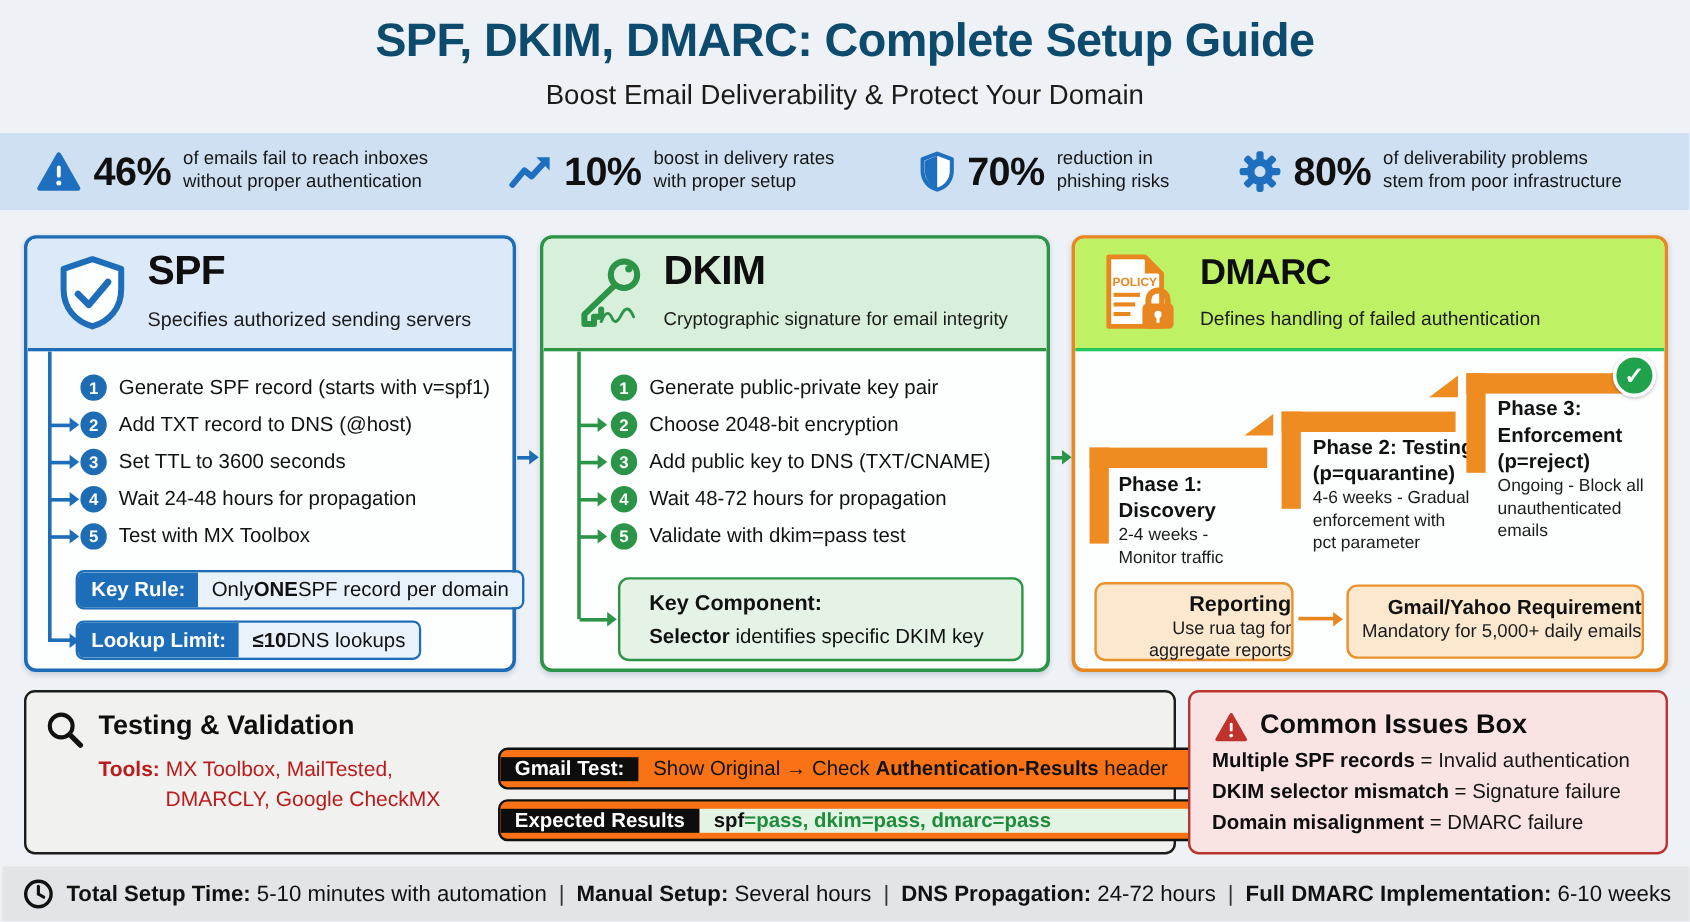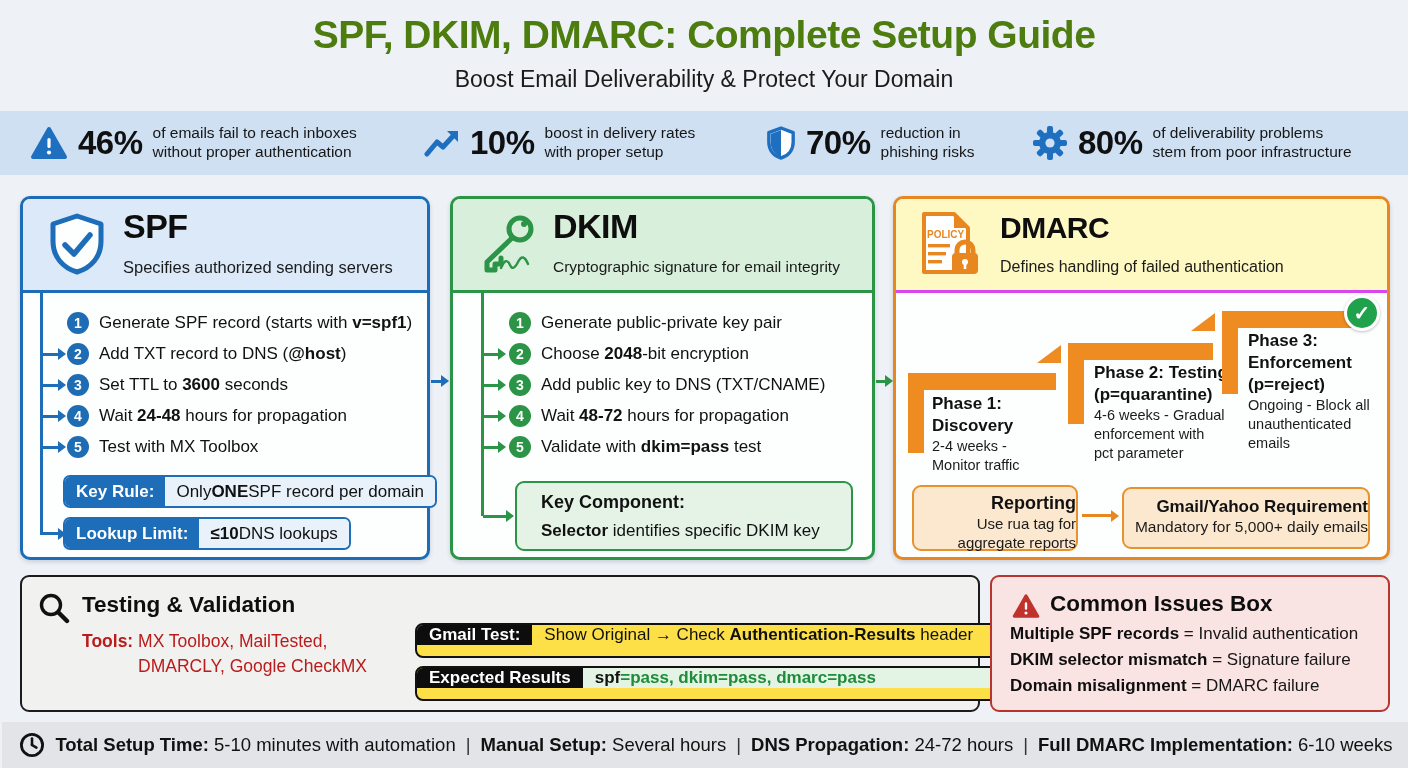--- a/index.html
+++ b/index.html
@@ -1,21 +1,21 @@
 <!DOCTYPE html>
 <html><head>
 <meta charset="utf-8">
 <style>
   * { margin:0; padding:0; box-sizing:border-box; }
   body { font-family:"Liberation Sans", sans-serif; background:#eef1f6; }
   .canvas { position:relative; width:1408px; height:768px; overflow:hidden; background:#eef1f6; color:#141414; }
 
   
   .page-title { position:absolute; top:13px; left:0; width:100%; text-align:center;
-    font-size:39px; font-weight:800; letter-spacing:-0.5px; color:#4d7c0f; }
+    font-size:39px; font-weight:800; letter-spacing:-0.5px; color:#0c4a6e; }
   .page-subtitle { position:absolute; top:66px; left:0; width:100%; text-align:center;
     font-size:23px; font-weight:400; color:#1b1b1b; }
 
   
   .stats-band { position:absolute; top:111px; left:0; width:1408px; height:64px; background:#cfe0f3; }
   .stat { position:absolute; top:0; height:64px; display:flex; align-items:center; gap:10px; }
   .stat-value { font-size:33px; font-weight:800; color:#101010; letter-spacing:-0.5px; }
   .stat-lines { font-size:15.5px; line-height:1.22; color:#161616; }
   .stat-lines span { display:block; }
 
@@ -25,32 +25,32 @@
   .col-head { position:absolute; top:0; left:0; right:0; height:94px; border-radius:7px 7px 0 0; }
   .col-title { position:absolute; left:100px; top:8px; font-size:34px; font-weight:800; color:#0e0e0e; letter-spacing:-0.5px; }
   .col-sub { position:absolute; left:100px; top:59px; font-size:16.5px; color:#1b1b1b; white-space:nowrap; }
 
   .spf  { left:20px;  width:410px; border:3px solid #1c6cb8; }
   .spf .col-head  { background:#dbe9f8; border-bottom:3px solid #1c6cb8; }
   .dkim { left:450px; width:425px; border:3px solid #2b9447; }
   .dkim .col-head { background:#d8efdb; border-bottom:3px solid #2b9447; }
   .dkim .col-sub { font-size:15.5px; }
   .dmarc { left:893px; width:497px; border:3px solid #e8871f; }
-  .dmarc .col-head { background:#fef9c3; border-bottom:3px solid #d946ef; }
+  .dmarc .col-head { background:#bef264; border-bottom:3px solid #22c55e; }
   .dmarc .col-title { left:104px; font-size:30px; top:12px; }
   .dmarc .col-sub { left:104px; font-size:16px; }
 
   
   .step { position:absolute; display:flex; align-items:center; gap:10px; height:26px; white-space:nowrap; }
   .circ { width:22px; height:22px; border-radius:50%; color:#fff; font-size:14px; font-weight:700;
     display:flex; align-items:center; justify-content:center; flex:0 0 22px; }
   .circ.blue-bg  { background:#1e6cb4; }
   .circ.green-bg { background:#2b9447; }
   .stext { font-size:17px; color:#111; }
-  .stext b { font-weight:700; }
+  .stext b { font-weight:400; }
 
   
   .vline { position:absolute; width:3px; }
   .vline.blue  { background:#1d6db8; }
   .vline.green { background:#2b9447; }
   .harrow { position:absolute; height:3px; }
   .harrow::after { content:""; position:absolute; right:-7px; top:-4.5px;
     border-top:6px solid transparent; border-bottom:6px solid transparent; }
   .harrow.blue   { background:#1d6db8; } .harrow.blue::after   { border-left:8px solid #1d6db8; }
   .harrow.green  { background:#2b9447; } .harrow.green::after  { border-left:8px solid #2b9447; }
@@ -85,22 +85,22 @@
   .obox .ot { font-weight:700; font-size:18px; color:#111; display:block; }
   .obox .ol { font-size:15px; line-height:19px; color:#1b1b1b; display:block; }
 
   
   .test-box { position:absolute; left:20px; top:575px; width:960px; height:137px; background:#f1f1ef;
     border:2.5px solid #1c1c1c; border-radius:9px; }
   .box-title { position:absolute; font-size:22.5px; font-weight:800; color:#0e0e0e; white-space:nowrap; }
   .tools-line { position:absolute; font-size:17.5px; color:#b91c1c; white-space:nowrap; }
   .tools-line b { font-weight:700; }
 
-  .bpill { position:absolute; left:393px; width:654px; height:35px; display:flex; align-items:flex-start;
-    border:2px solid #111; border-radius:8px; overflow:hidden; background:#fde047; white-space:nowrap; }
+  .bpill { position:absolute; left:393px; width:654px; height:35px; display:flex; align-items:center;
+    border:2px solid #111; border-radius:8px; overflow:hidden; background:#f97316; white-space:nowrap; }
   .bpill-label { background:#0d0d0d; color:#fff; font-size:17px; font-weight:700; padding:0 12px;
     display:flex; align-items:center; }
   .bpill-value { font-size:17px; padding:0 12px; display:flex; align-items:center; color:#111; flex:1; }
   .bpill-value b { font-weight:700; }
   .bpill-value.greenbg { background:#e3f3e4; }
   .seg-dark { font-weight:700; color:#111; }
   .seg-green { font-weight:700; color:#1e8c3a; }
 
   .issues-box { position:absolute; left:990px; top:575px; width:400px; height:137px; background:#fae3e3;
     border:2.5px solid #b8342e; border-radius:9px; }

